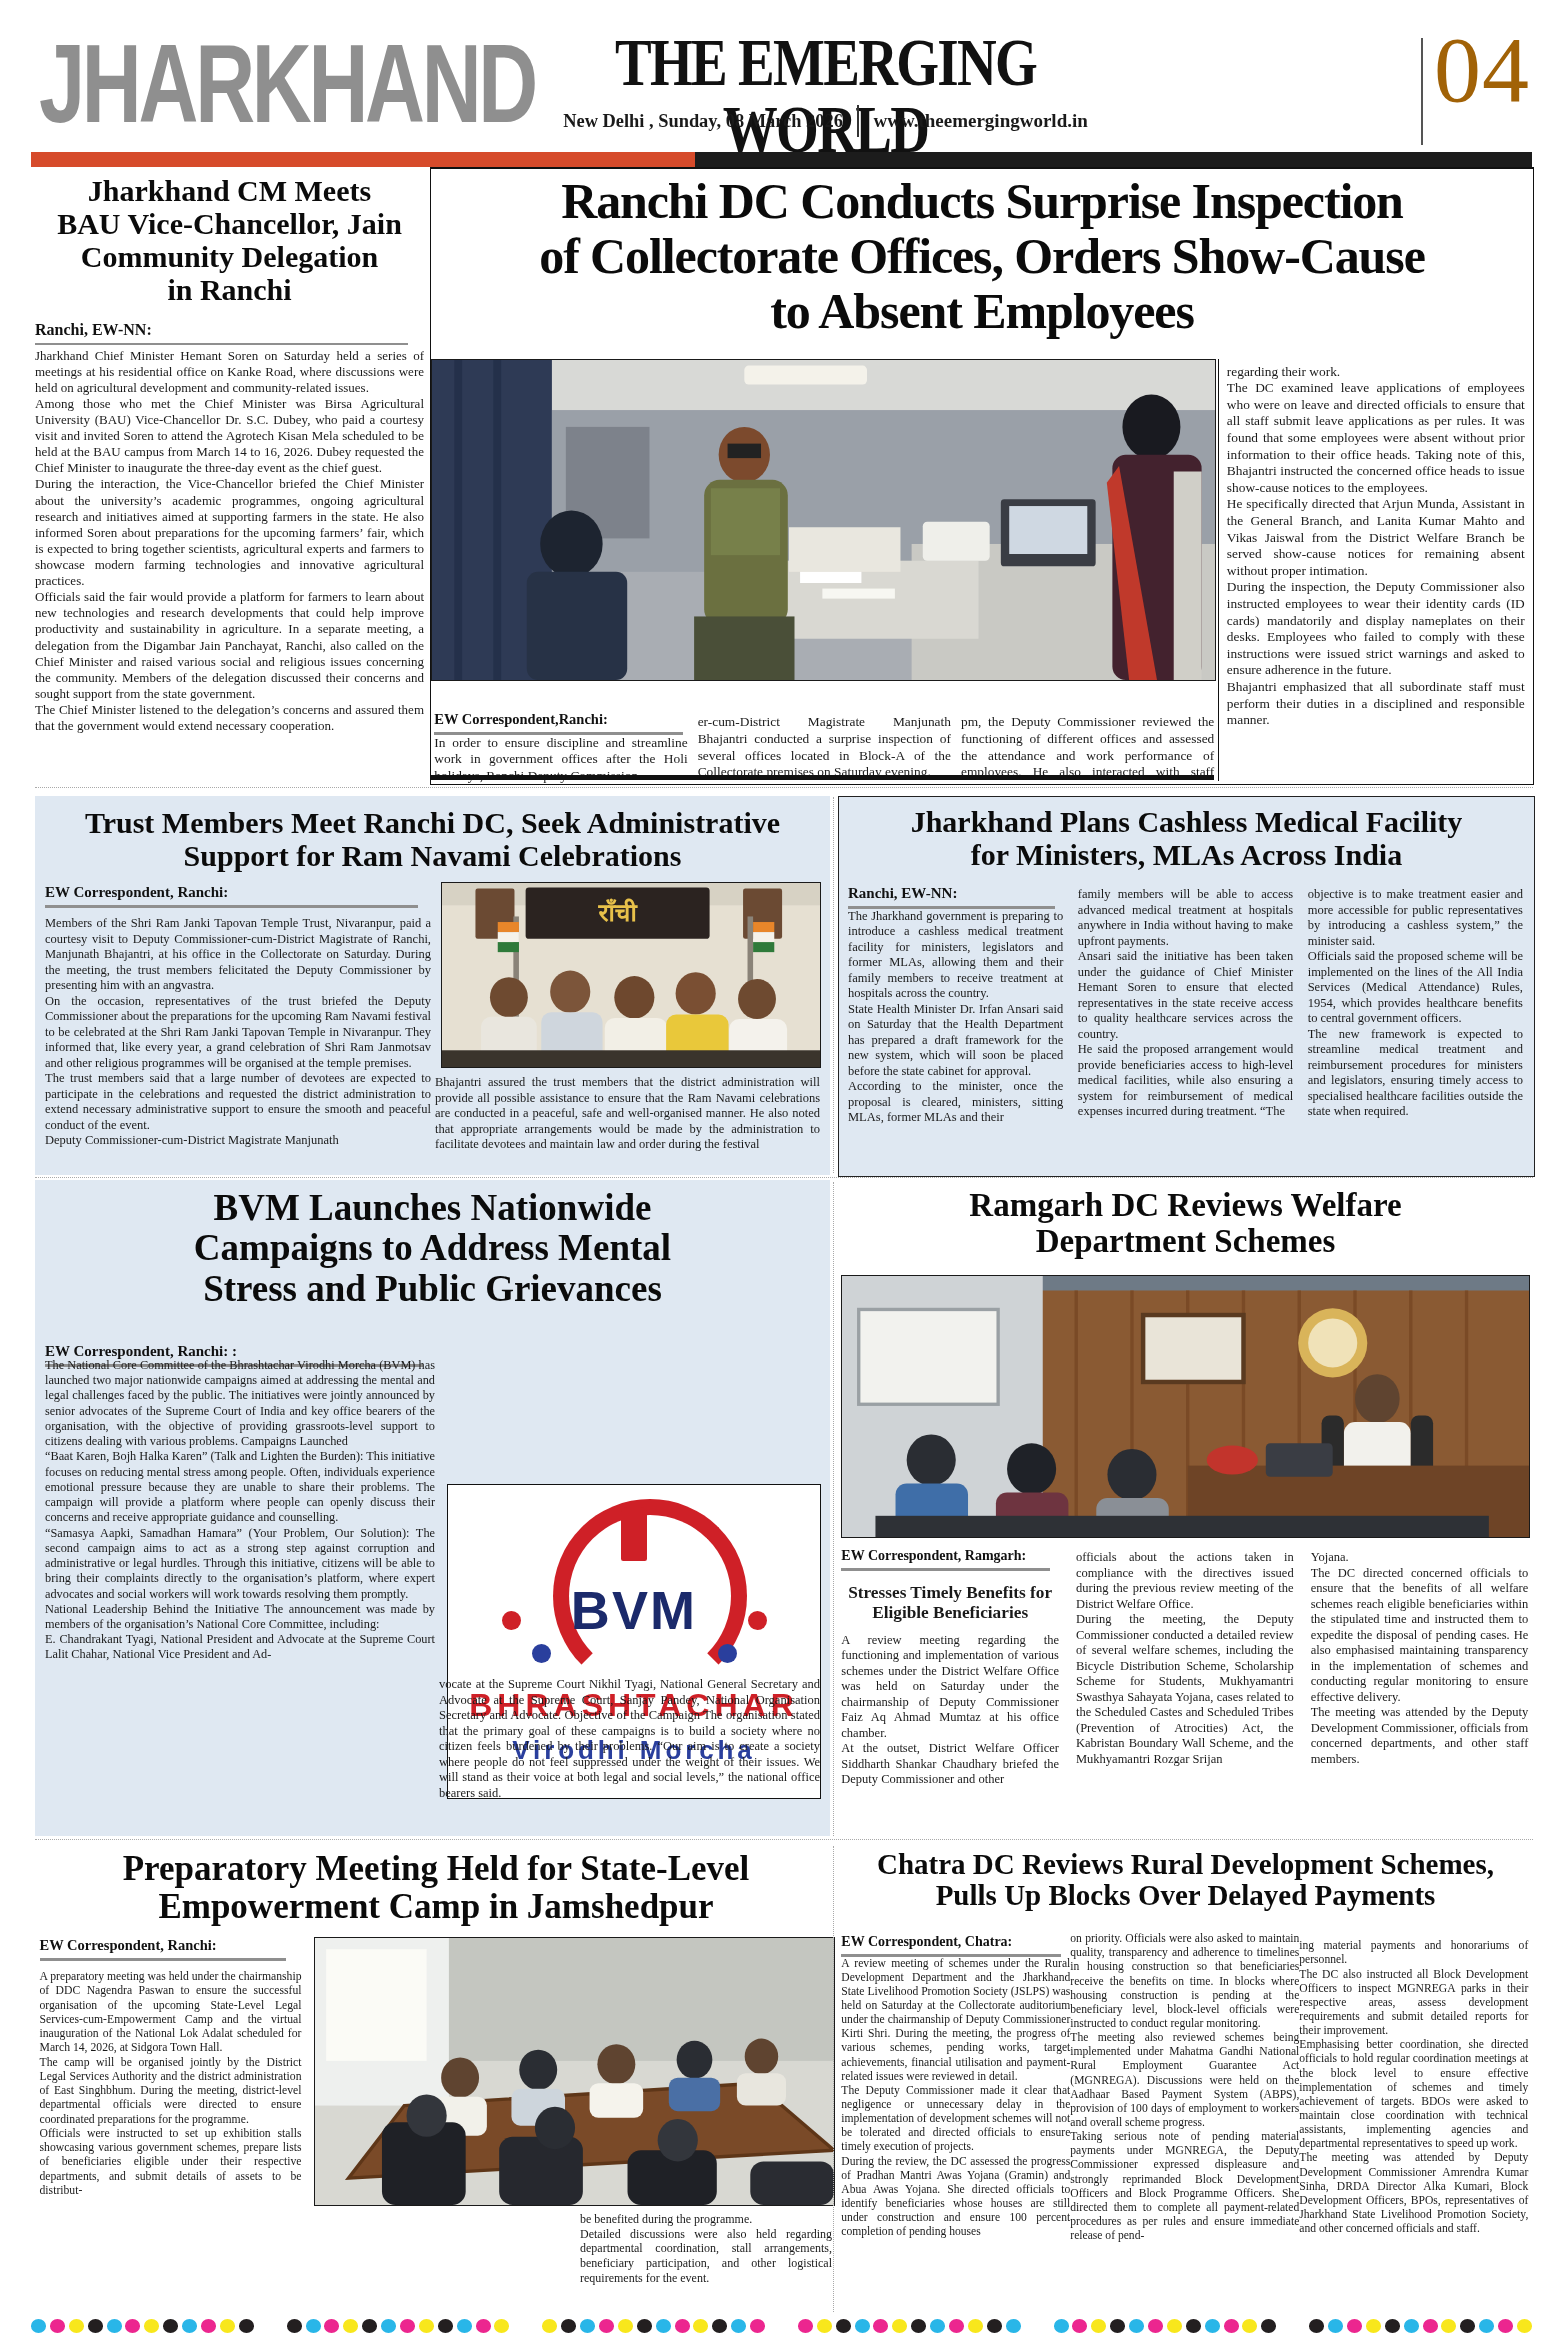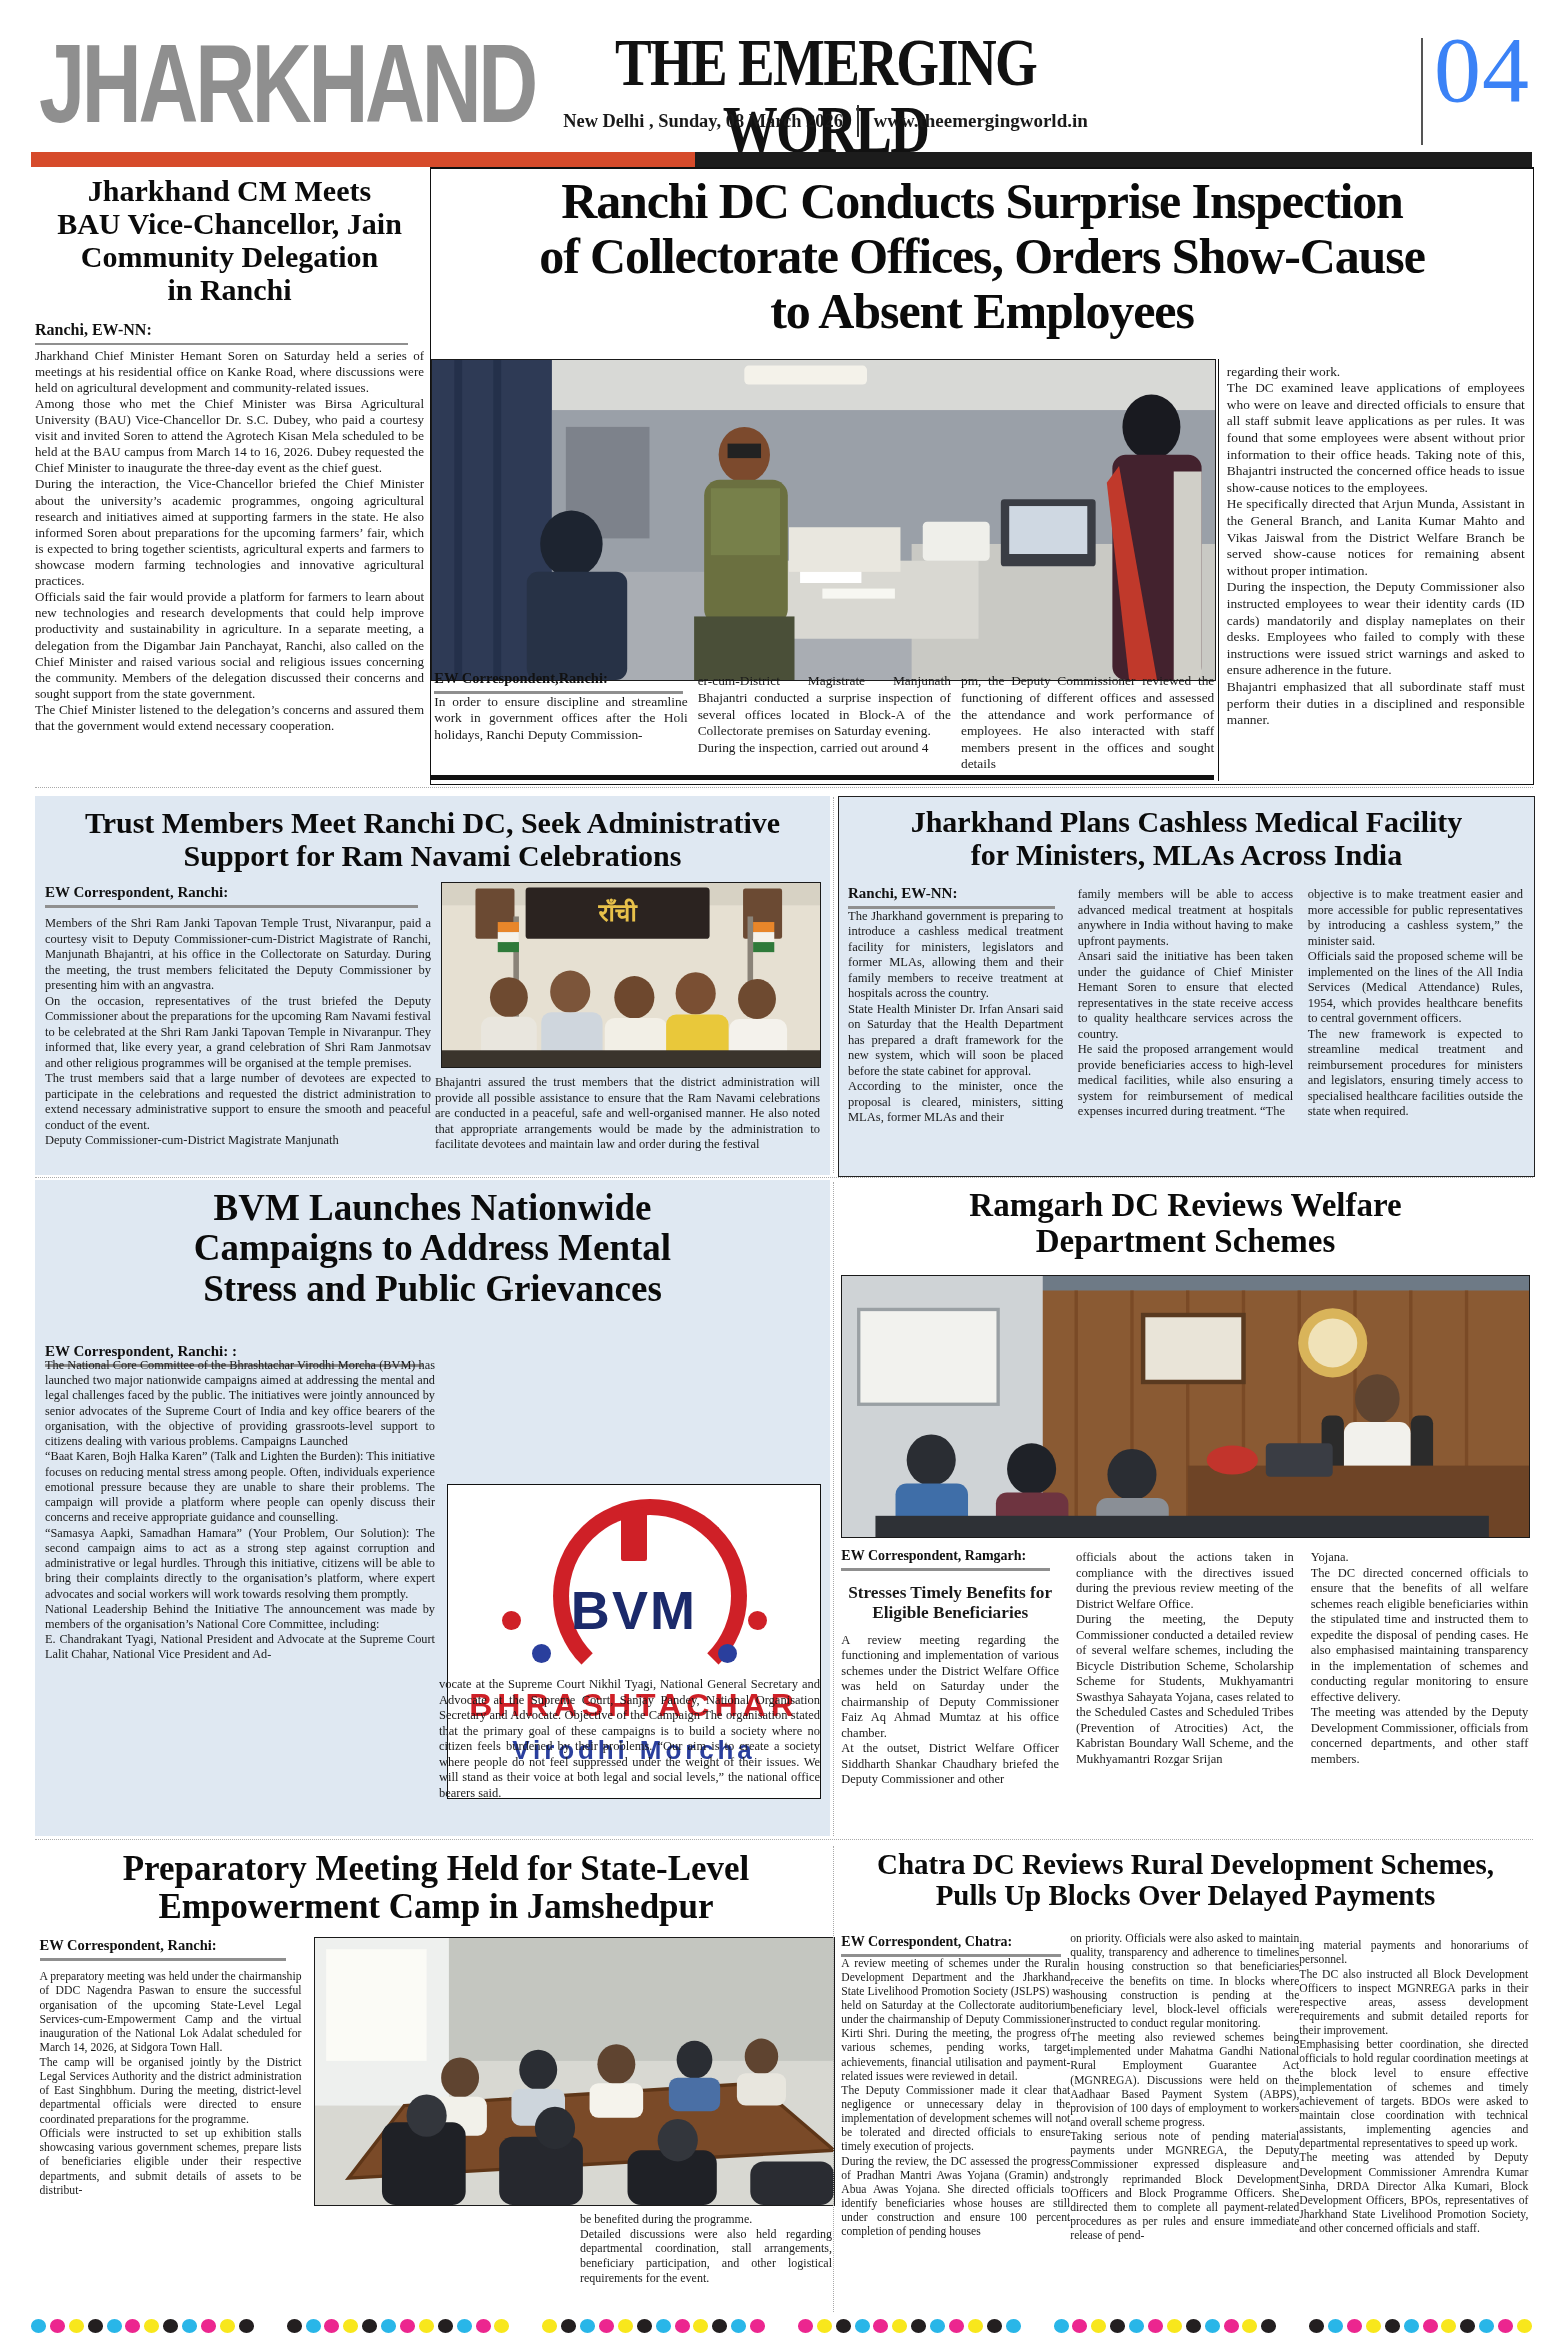--- a/index.html
+++ b/index.html
@@ -7,21 +7,21 @@
         font-family:"Liberation Serif",serif;color:#1a1a1a;}
   .abs{position:absolute;}
   .brand{font-family:"Liberation Sans",sans-serif;font-weight:bold;color:#8f8f8f;
          font-size:83px;letter-spacing:-3.3px;transform:scaleY(1.35);transform-origin:top left;}
   .masthead-title{font-weight:bold;font-size:55px;letter-spacing:-1.7px;line-height:1;
                   text-align:center;transform:scaleY(1.22);transform-origin:top center;color:#111;}
   .masthead-sub{display:flex;align-items:center;justify-content:center;gap:14.5px;}
   .dateline{font-weight:bold;font-size:18.4px;}
   .mh-divider{width:1.7px;height:32px;background:#333;}
   .website{font-weight:bold;font-size:19px;}
-  .pageno{font-size:94px;line-height:1;color:#3b82f6;letter-spacing:1.1px;}
+  .pageno{font-size:94px;line-height:1;color:#a16207;letter-spacing:1.1px;}
   .pagerule{width:1.7px;background:#555;}
   .colorbar{display:flex;height:15px;}
   .headline{font-weight:bold;text-align:center;white-space:pre-line;line-height:1.1;color:#0b0b0b;}
   .byline{font-weight:bold;font-size:15px;color:#111;}
   .byline-rule{height:2.8px;background:#8f8f8f;margin-top:3.9px;}
   .body{white-space:pre-line;text-align:justify;line-height:1.24;color:#1a1a1a;}
   .bluebox{background:#dfe8f2;}
   .photo{border:1.1px solid #1a1a1a;overflow:hidden;background:#b9bcc0;}
   .photo svg{display:block;}
   .cols{display:flex;}
@@ -123,21 +123,21 @@
         <rect x="1330" y="200" width="50" height="374" fill="#d0cfc8"></rect>
       </svg>
     </div>
 
     <div class="abs body" style="left:787px;top:190px;width:298px;height:417px;border-left:1.7px solid #111;padding:4.5px 7.8px 0;font-size:13.4px;">regarding their work.
 The DC examined leave applications of employees who were on leave and directed officials to ensure that all staff submit leave applications as per rules. It was found that some employees were absent without prior information to their office heads. Taking note of this, Bhajantri instructed the concerned office heads to issue show-cause notices to the employees.
 He specifically directed that Arjun Munda, Assistant in the General Branch, and Lanita Kumar Mahto and Vikas Jaiswal from the District Welfare Branch be served show-cause notices for remaining absent without proper intimation.
 During the inspection, the Deputy Commissioner also instructed employees to wear their identity cards (ID cards) mandatorily and display nameplates on their desks. Employees who failed to comply with these instructions were issued strict warnings and asked to ensure adherence in the future.
 Bhajantri emphasized that all subordinate staff must perform their duties in a disciplined and responsible manner.</div>
 
-    <div class="abs cols" style="left:3.3px;top:501px;width:780px;gap:10px;">
+    <div class="abs cols" style="left:3.3px;top:542px;width:780px;gap:10px;">
       <div>
         <span class="byline" style="font-size:14.5px;">EW Correspondent,Ranchi:</span>
         <div class="byline-rule" style="width:98%;"></div>
         <div class="body" style="font-size:13.4px;">In order to ensure discipline and streamline work in government offices after the Holi holidays, Ranchi Deputy Commission-</div>
       </div>
       <div class="body" style="font-size:13.4px;padding-top:3.3px;">er-cum-District Magistrate Manjunath Bhajantri conducted a surprise inspection of several offices located in Block-A of the Collectorate premises on Saturday evening.
 During the inspection, carried out around 4</div>
       <div class="body" style="font-size:13.4px;padding-top:3.3px;">pm, the Deputy Commissioner reviewed the functioning of different offices and assessed the attendance and work performance of employees. He also interacted with staff members present in the offices and sought details</div>
     </div>
     <div class="abs thickbar" style="left:0px;top:606px;width:783px;height:5px;"></div>

